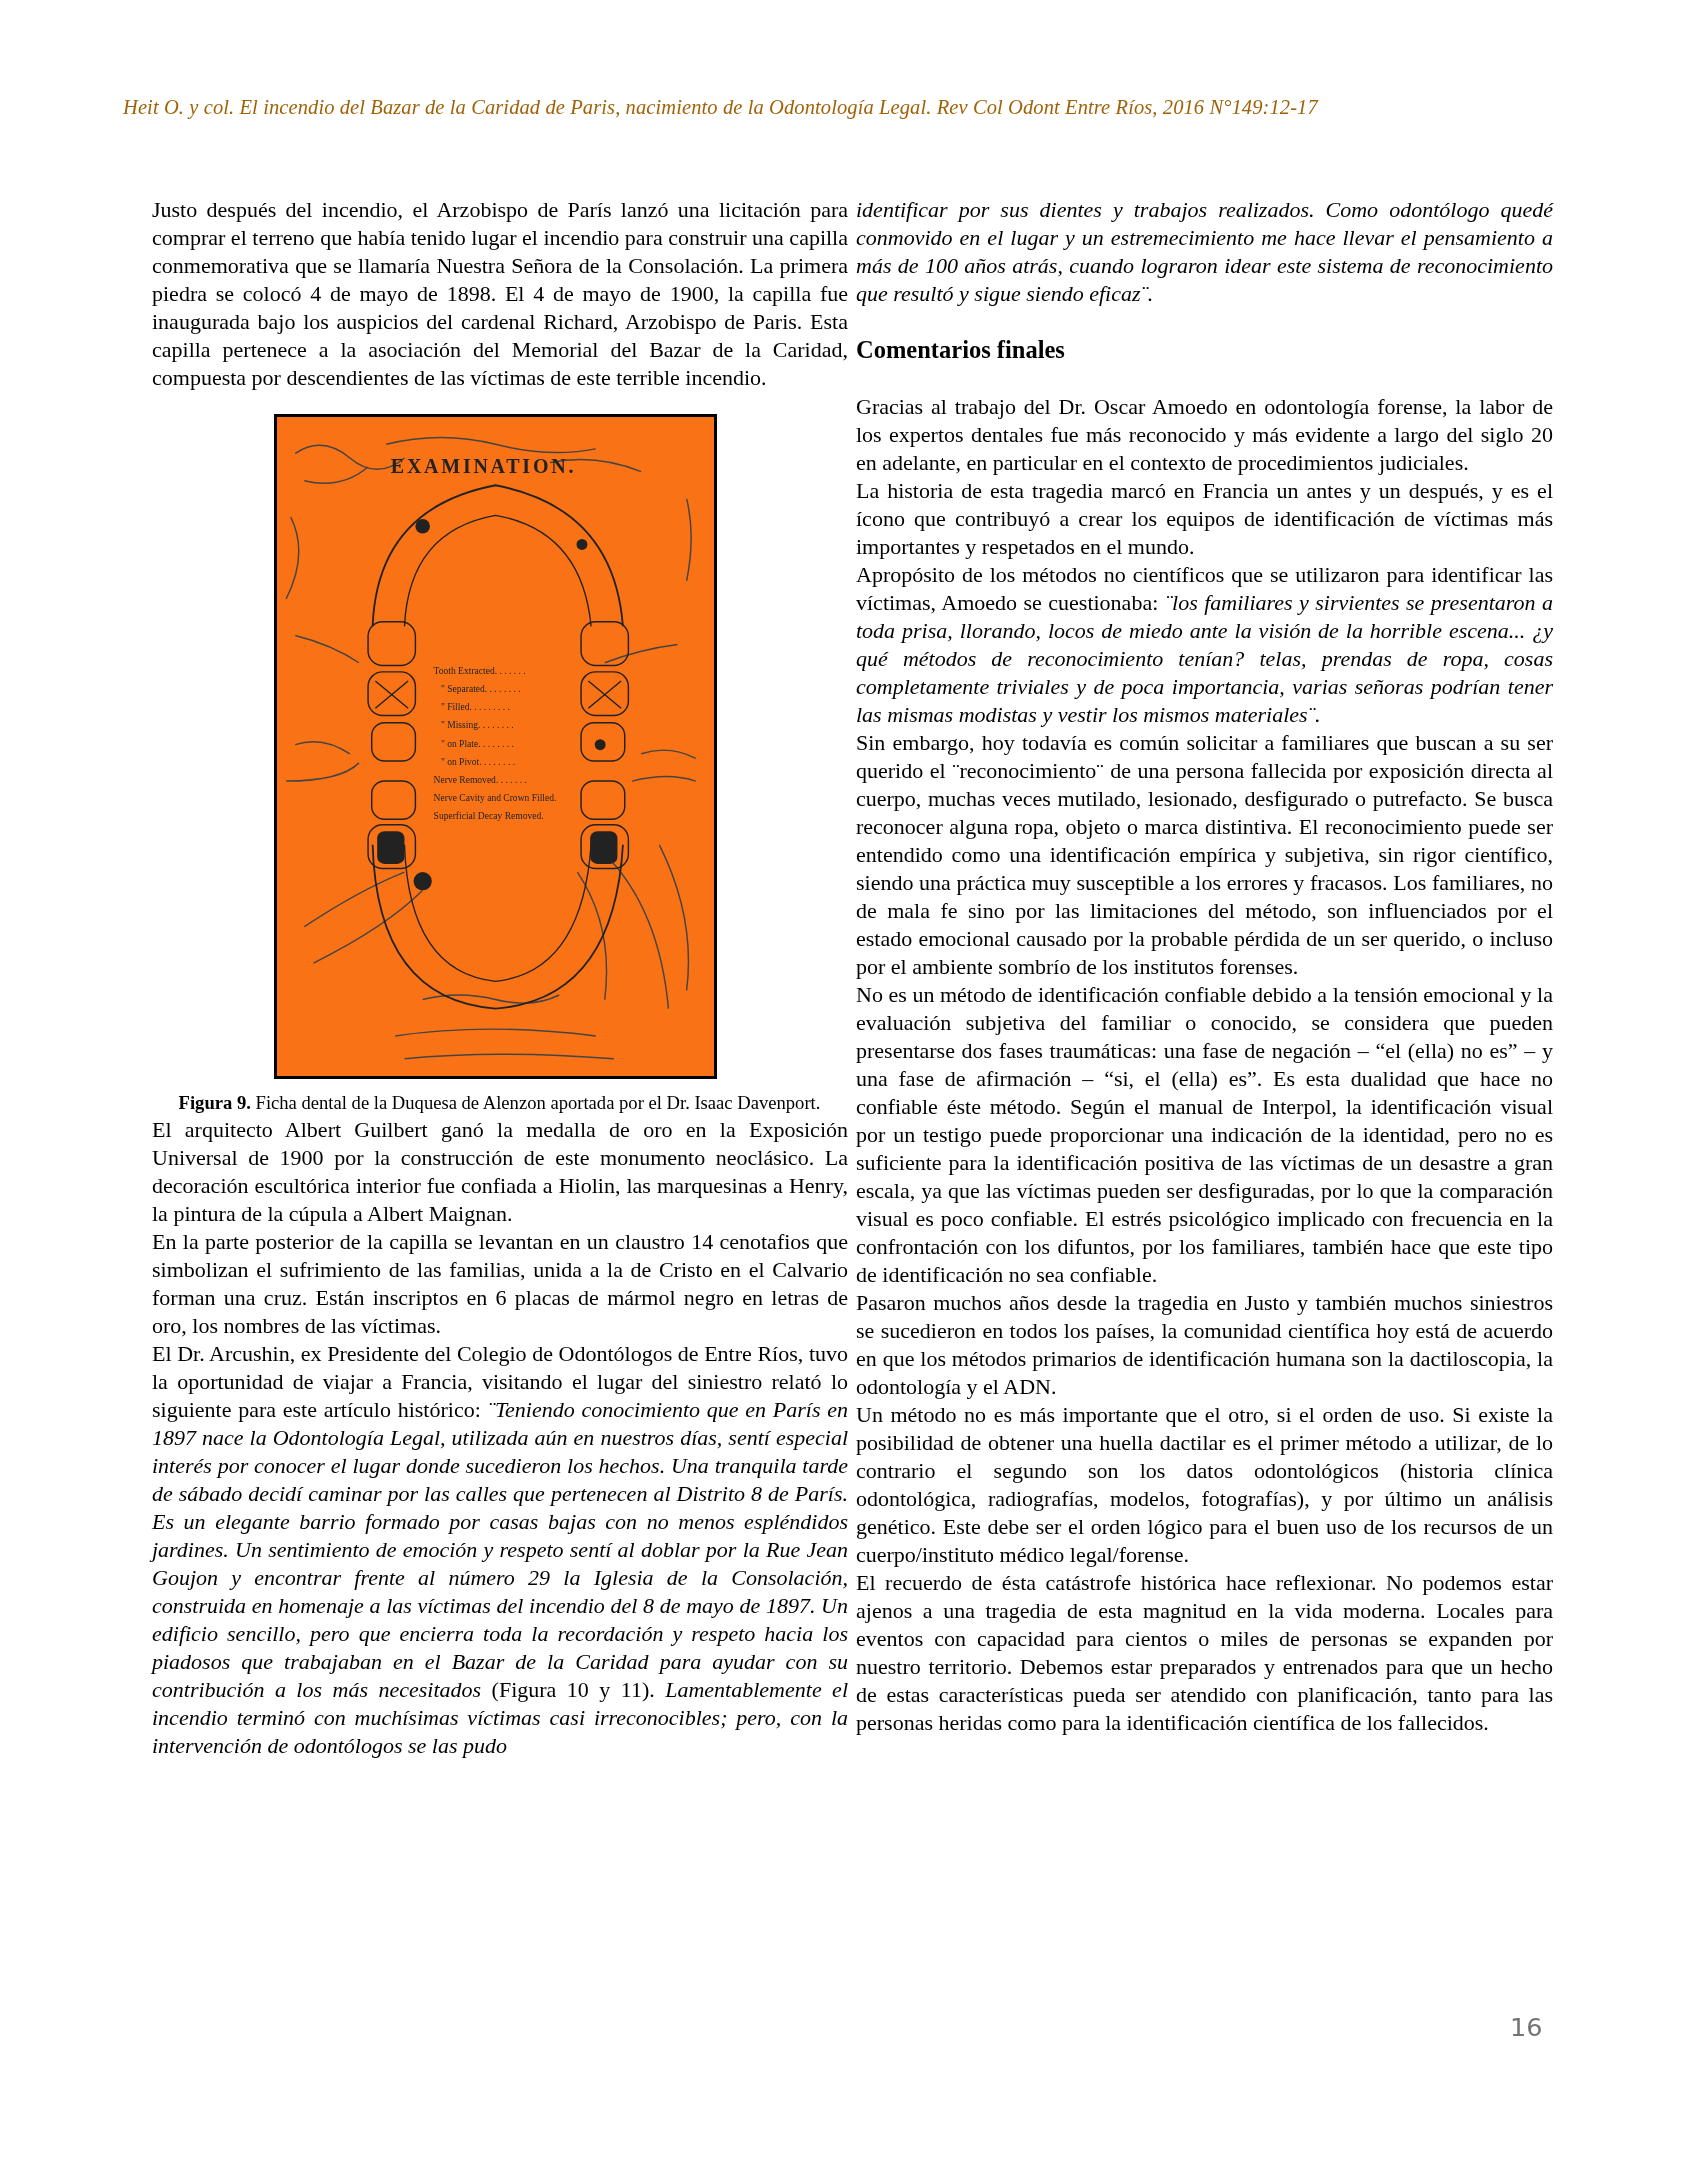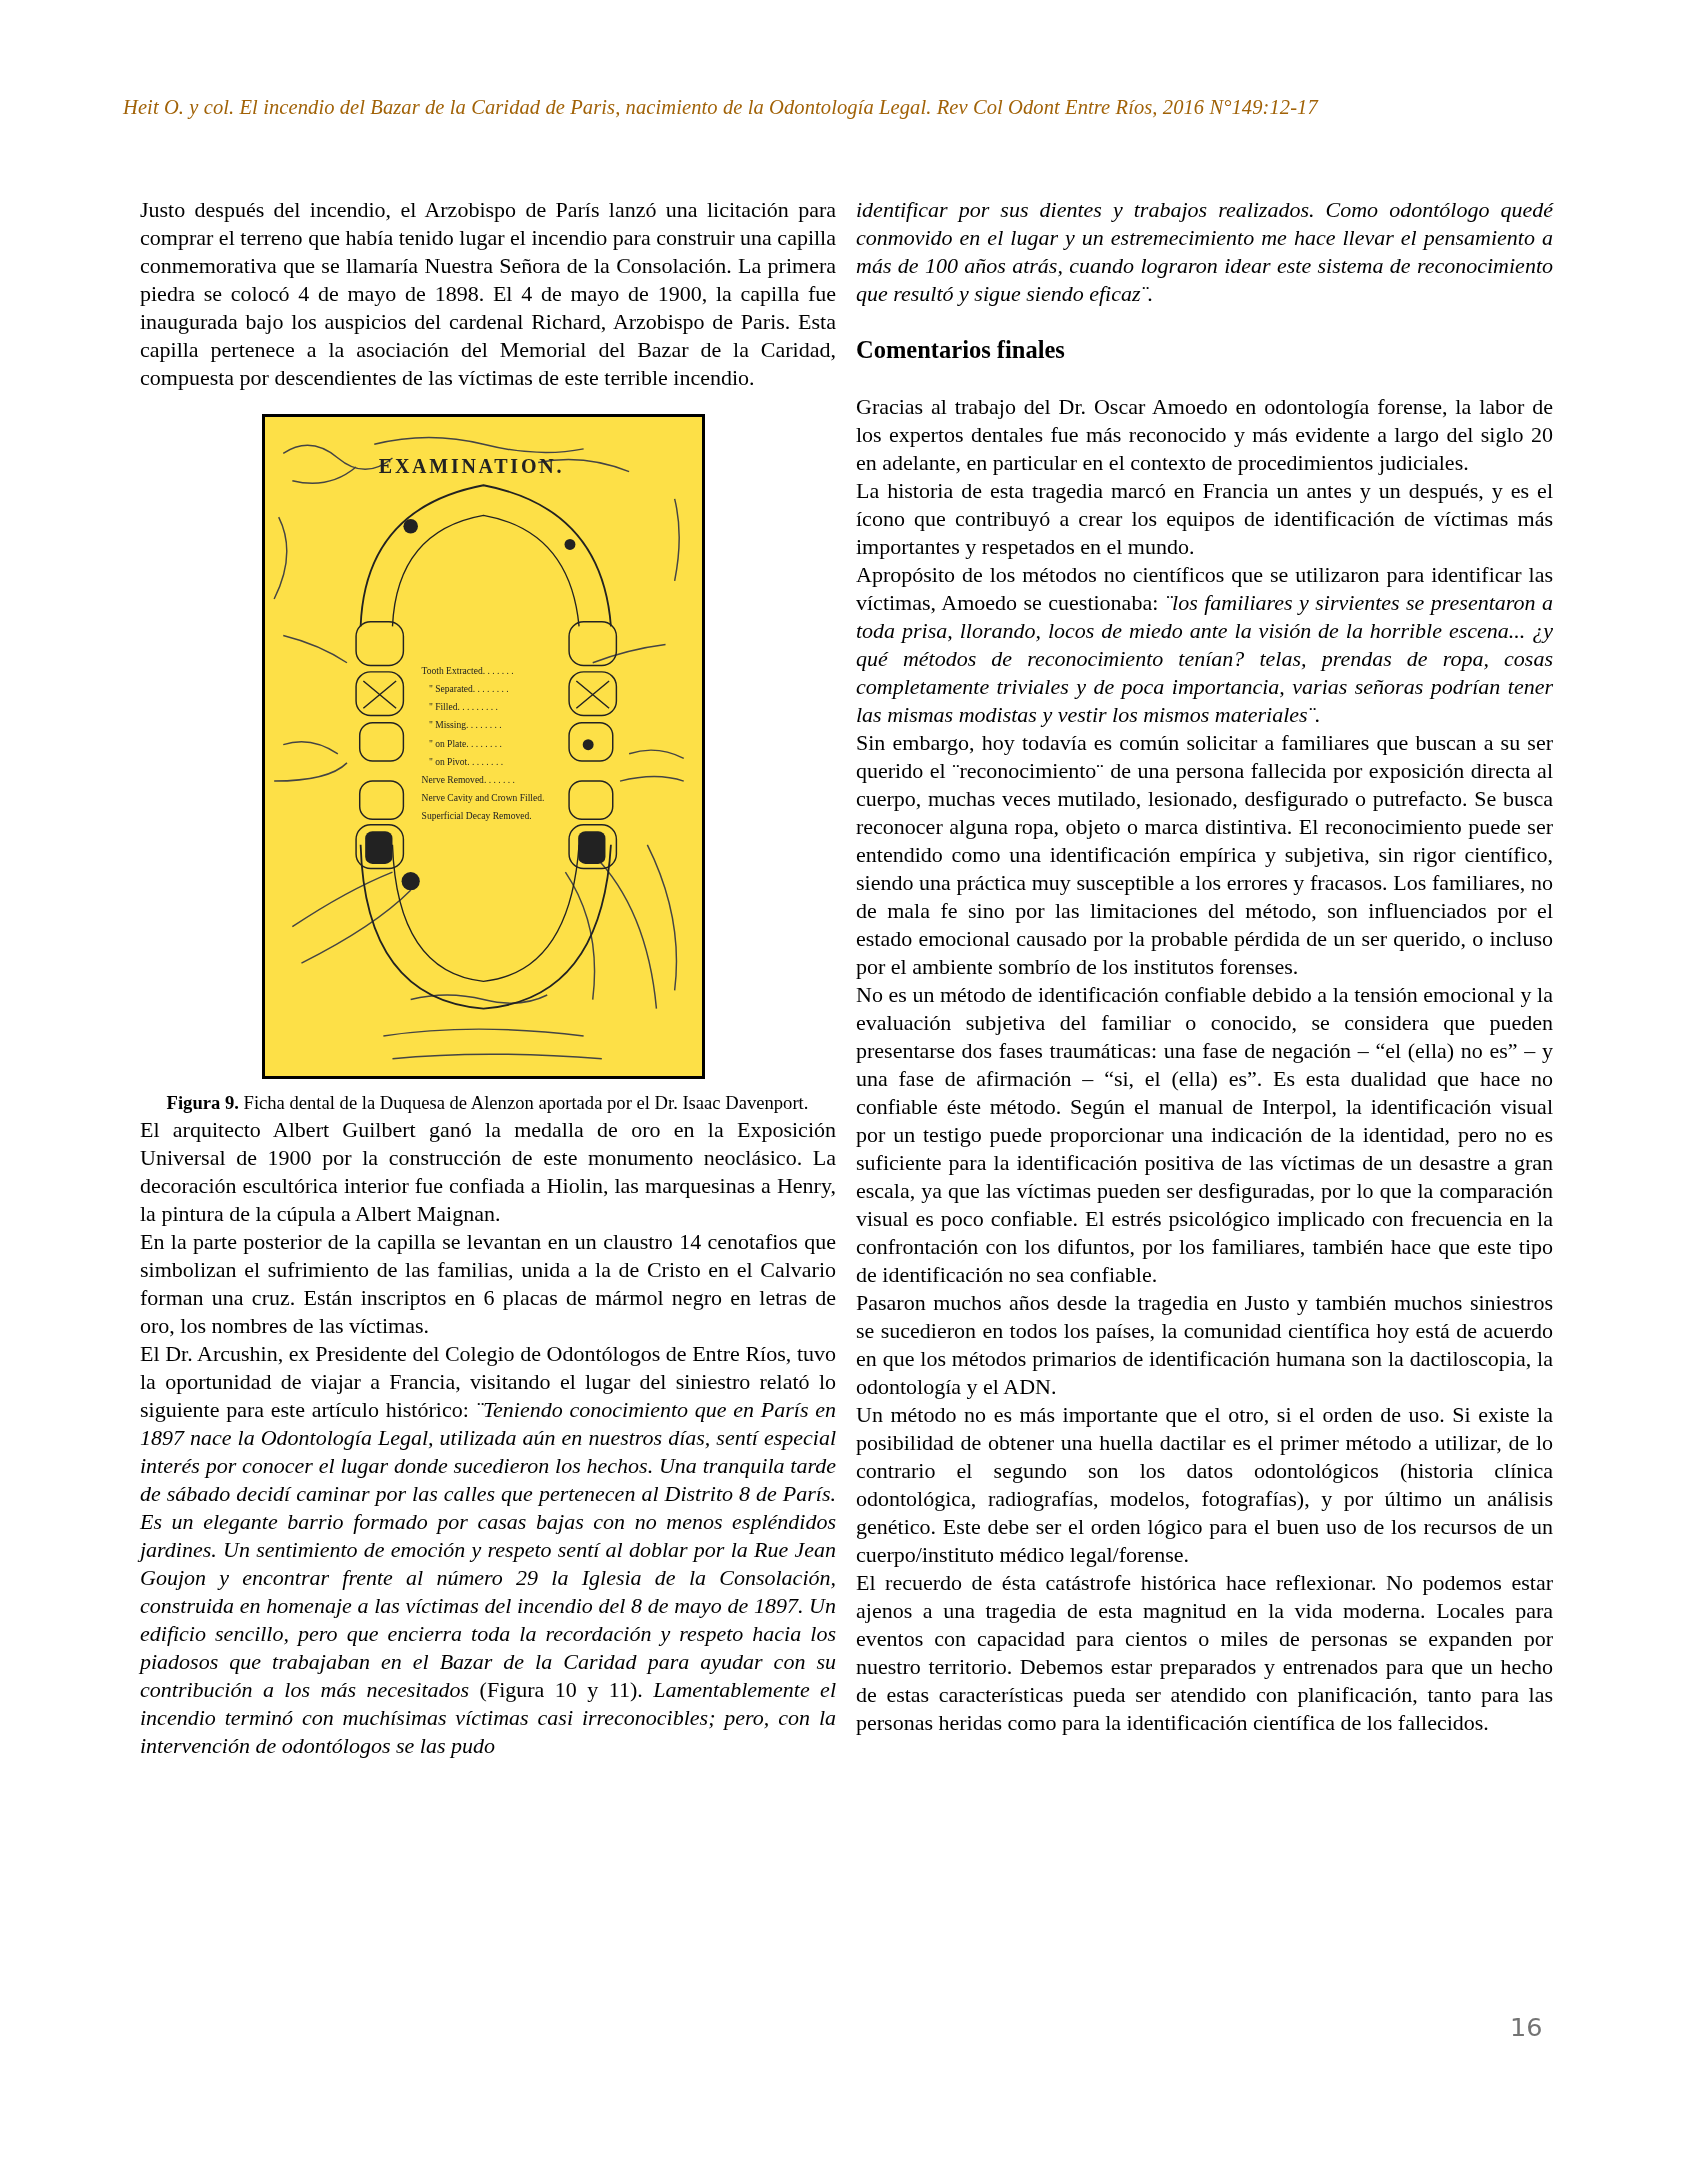--- a/index.html
+++ b/index.html
@@ -7,31 +7,31 @@
   .running-head {
     position: absolute; left: 123px; top: 96px; width: 1291px;
     font-family: "Liberation Serif", serif; font-style: italic;
     font-size: 20.5px; color: #a16207; white-space: nowrap; letter-spacing: 0.1px;
   }
   .col {
     position: absolute; top: 196px;
     font-family: "Liberation Serif", serif; font-size: 22px; line-height: 28px;
     text-align: justify; hyphens: none;
   }
-  .col-left { left: 140px; width: 696px; }
+  .col-left { left: 152px; width: 696px; }
   .col-right { left: 856px; width: 697px; }
   .col p { margin: 0; }
   .col .it { font-style: italic; }
   h2.section {
     font-family: "Liberation Serif", serif; font-weight: bold; font-size: 24.5px;
     margin: 0; line-height: 29px;
   }
   .figure {
     position: relative; margin: 22px 0 0 122px; width: 443px; height: 665px;
-    border: 3.6px solid #000; box-sizing: border-box; background: #fde047; overflow: hidden;
+    border: 3.6px solid #000; box-sizing: border-box; background: #f97316; overflow: hidden;
   }
   .figure svg { display: block; width: 100%; height: 100%; }
   .caption {
     margin: 11px 0 0 20px; width: 655px;
     font-family: "Liberation Serif", serif; font-size: 18.6px; line-height: 26px; text-align: center;
   }
   .caption b { font-weight: bold; }
   .page-number {
     position: absolute; left: 1510px; top: 2012px;
     font-family: "DejaVu Sans", sans-serif; font-size: 25.5px; color: #737373;

